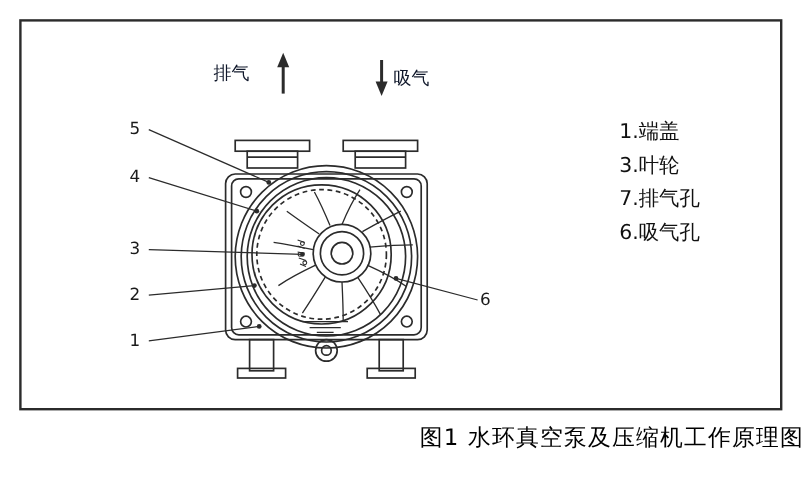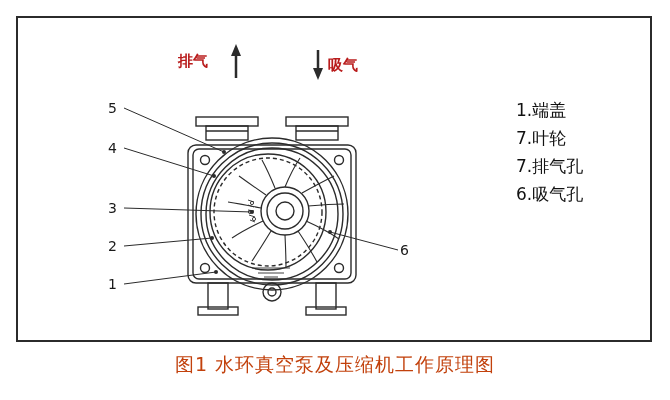--- a/index.html
+++ b/index.html
@@ -17,23 +17,22 @@
     left:16px;top:16px;
     width:636px;height:326px;
     border:2px solid #2b2b2b;
     box-sizing:border-box;
   }
 
   
   .flow-label{
     position:absolute;
     font-size:15px;
-    color:#b91c1c;
+    color:#0f172a;
     white-space:nowrap;
-    font-weight:bold;
   }
 
   
   .lead-num{
     position:absolute;
     font-size:14px;
     color:#1a1a1a;
   }
 
   
@@ -48,23 +47,23 @@
     line-height:28px;
     color:#111;
     white-space:nowrap;
   }
 
   
   .caption{
     position:absolute;
     left:0;top:352px;
     width:670px;
-    text-align:center;
+    text-align:right;
     font-size:19px;
-    color:#c2410c;
+    color:#000000;
     letter-spacing:1px;
   }
 
   svg.art{position:absolute;left:0;top:0;}
   .stroke{stroke:#2b2b2b;fill:none;}
 </style>
 </head>
 <body>
 
 <div id="root">
@@ -180,19 +179,19 @@
 
   <div class="lead-num" style="left:108px;top:100px;">5</div>
   <div class="lead-num" style="left:108px;top:140px;">4</div>
   <div class="lead-num" style="left:108px;top:200px;">3</div>
   <div class="lead-num" style="left:108px;top:238px;">2</div>
   <div class="lead-num" style="left:108px;top:276px;">1</div>
   <div class="lead-num" style="left:400px;top:242px;">6</div>
 
   <div class="legend">
     <div class="legend-item">1.端盖</div>
-    <div class="legend-item">7.叶轮</div>
+    <div class="legend-item">3.叶轮</div>
     <div class="legend-item">7.排气孔</div>
     <div class="legend-item">6.吸气孔</div>
   </div>
 
   <div class="caption">图1   水环真空泵及压缩机工作原理图</div>
 </div>
 
 </body></html>

